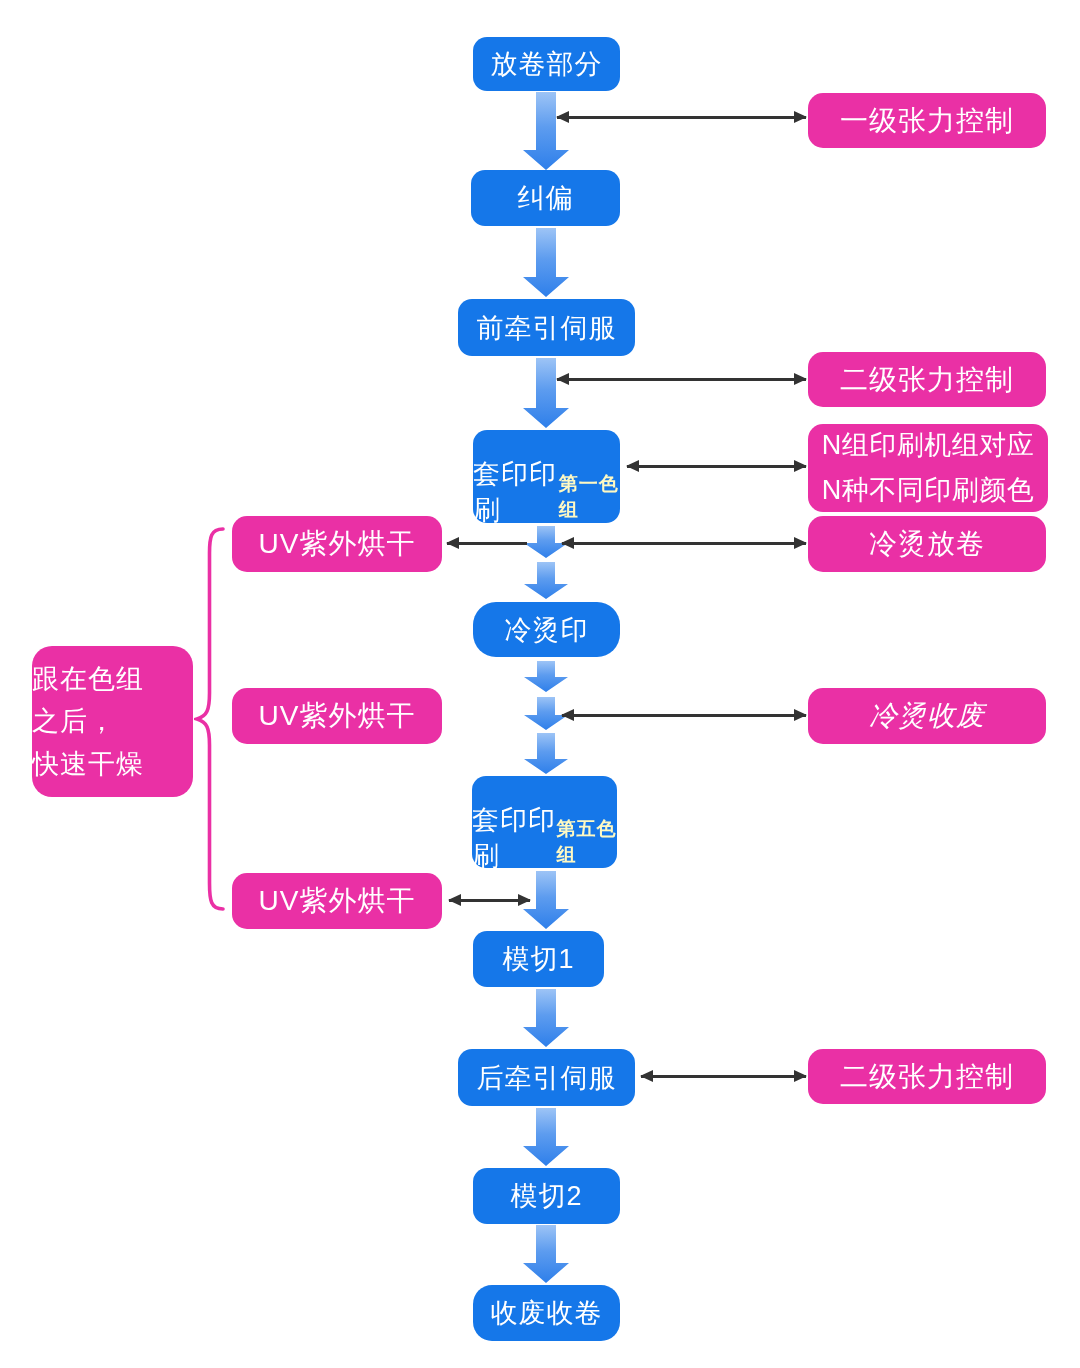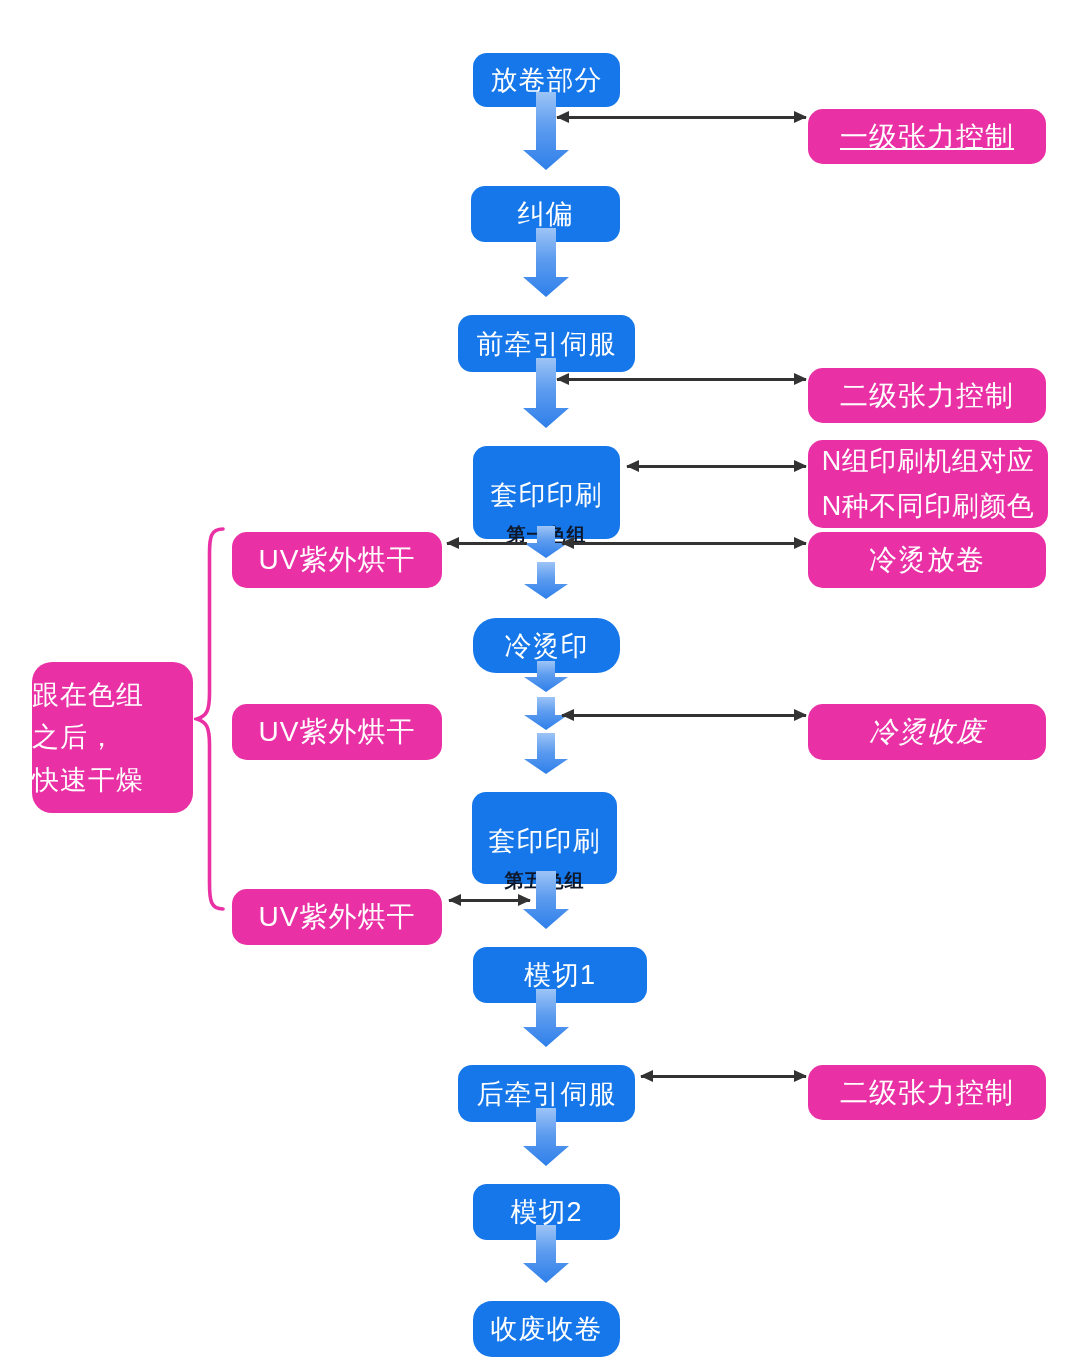--- a/index.html
+++ b/index.html
@@ -9,45 +9,44 @@
     background:#ffffff;
     font-family:"Liberation Sans","DejaVu Sans",sans-serif;
     overflow:hidden;
   }
   .box{
     position:absolute;
     display:flex;align-items:center;justify-content:center;
     color:#ffffff;
     letter-spacing:1px;
     box-sizing:border-box;
-    margin-top:16px;
   }
   .blue{
     background:#1577E9;
     border-radius:14px;
     font-size:27px;
     font-weight:500;
   }
   .pink{
     background:#EA30A5;
     border-radius:15px;
     font-size:28px;
     font-weight:500;
   }
   .flow-stack{
-    flex-direction:column;
+    flex-direction:row;
     justify-content:flex-start;
     padding-top:31px;
   }
   .flow-stack .main-line{font-size:27px;}
   .flow-stack .sub-line{
     margin-top:9px;
     font-size:19px;
     font-weight:700;
-    color:#0f172a;
+    color:#fef9c3;
     letter-spacing:1px;
   }
   .two-line{
     flex-direction:column;
     font-size:27px;
     line-height:1.6;
     letter-spacing:0.5px;
   }
   .note-box{
     flex-direction:column;
@@ -101,29 +100,29 @@
     <span class="sub-line">第一色组</span>
   </div>
 
   <div class="box blue" style="left:473px;top:602px;width:147px;height:55px;border-radius:23px;">冷烫印</div>
 
   <div class="box blue flow-stack" style="left:472px;top:776px;width:145px;height:92px;">
     <span class="main-line">套印印刷</span>
     <span class="sub-line">第五色组</span>
   </div>
 
-  <div class="box blue" style="left:473px;top:931px;width:174px;height:56px;">模切1</div>
+  <div class="box blue" style="left:473px;top:931px;width:131px;height:56px;">模切1</div>
 
   <div class="box blue" style="left:458px;top:1049px;width:177px;height:57px;">后牵引伺服</div>
 
   <div class="box blue" style="left:473px;top:1168px;width:147px;height:56px;">模切2</div>
 
   <div class="box blue" style="left:473px;top:1285px;width:147px;height:56px;border-radius:19px;">收废收卷</div>
 
-  <div class="box pink" style="left:808px;top:93px;width:238px;height:55px;text-decoration:underline;">一级张力控制</div>
+  <div class="box pink" style="left:808px;top:93px;width:238px;height:55px;">一级张力控制</div>
 
   <div class="box pink" style="left:808px;top:352px;width:238px;height:55px;">二级张力控制</div>
 
   <div class="box pink two-line" style="left:808px;top:424px;width:240px;height:88px;justify-content:space-between;">
     <span>N组印刷机组对应</span>
     <span>N种不同印刷颜色</span>
   </div>
 
   <div class="box pink" style="left:808px;top:516px;width:238px;height:56px;text-align:right;">冷烫放卷</div>
 

